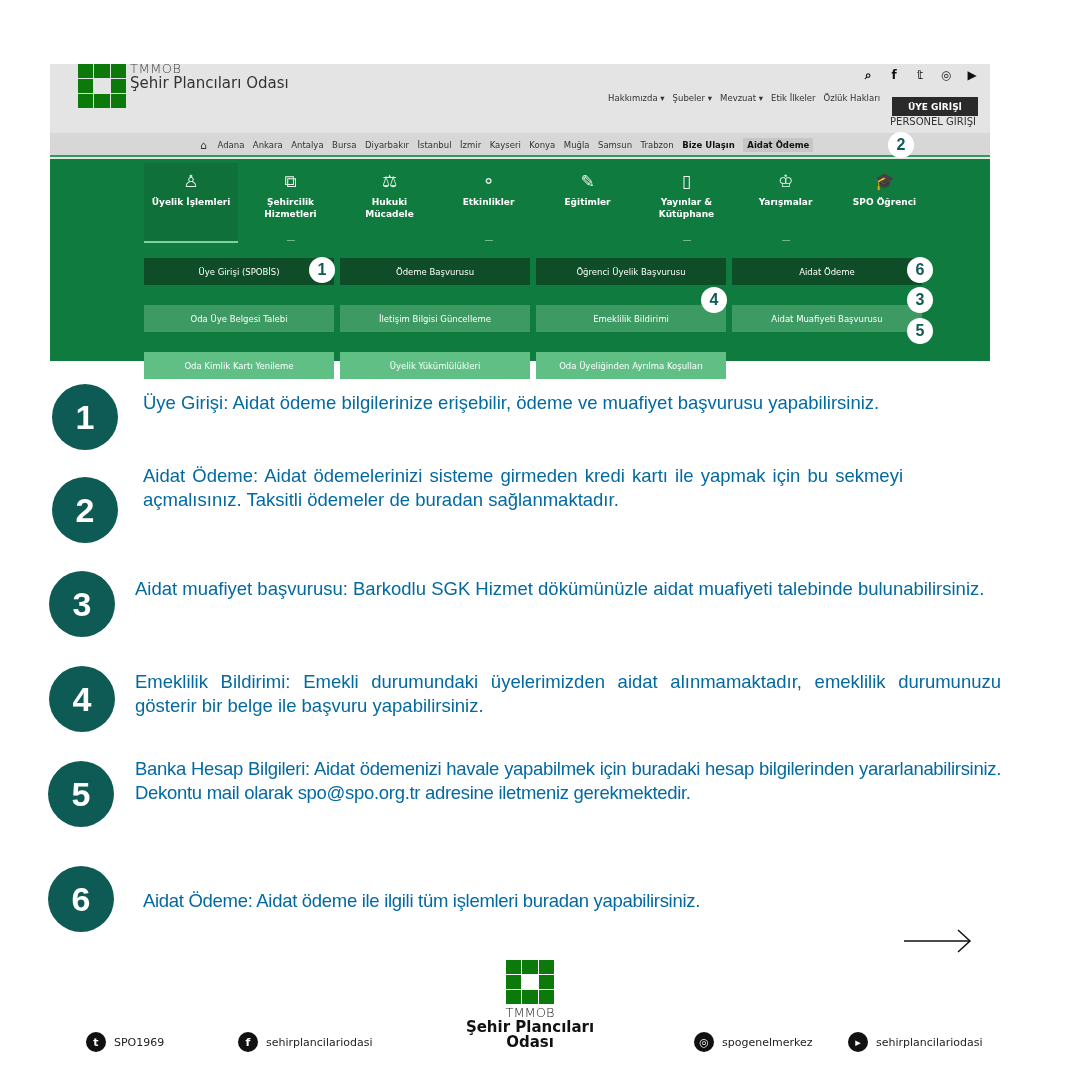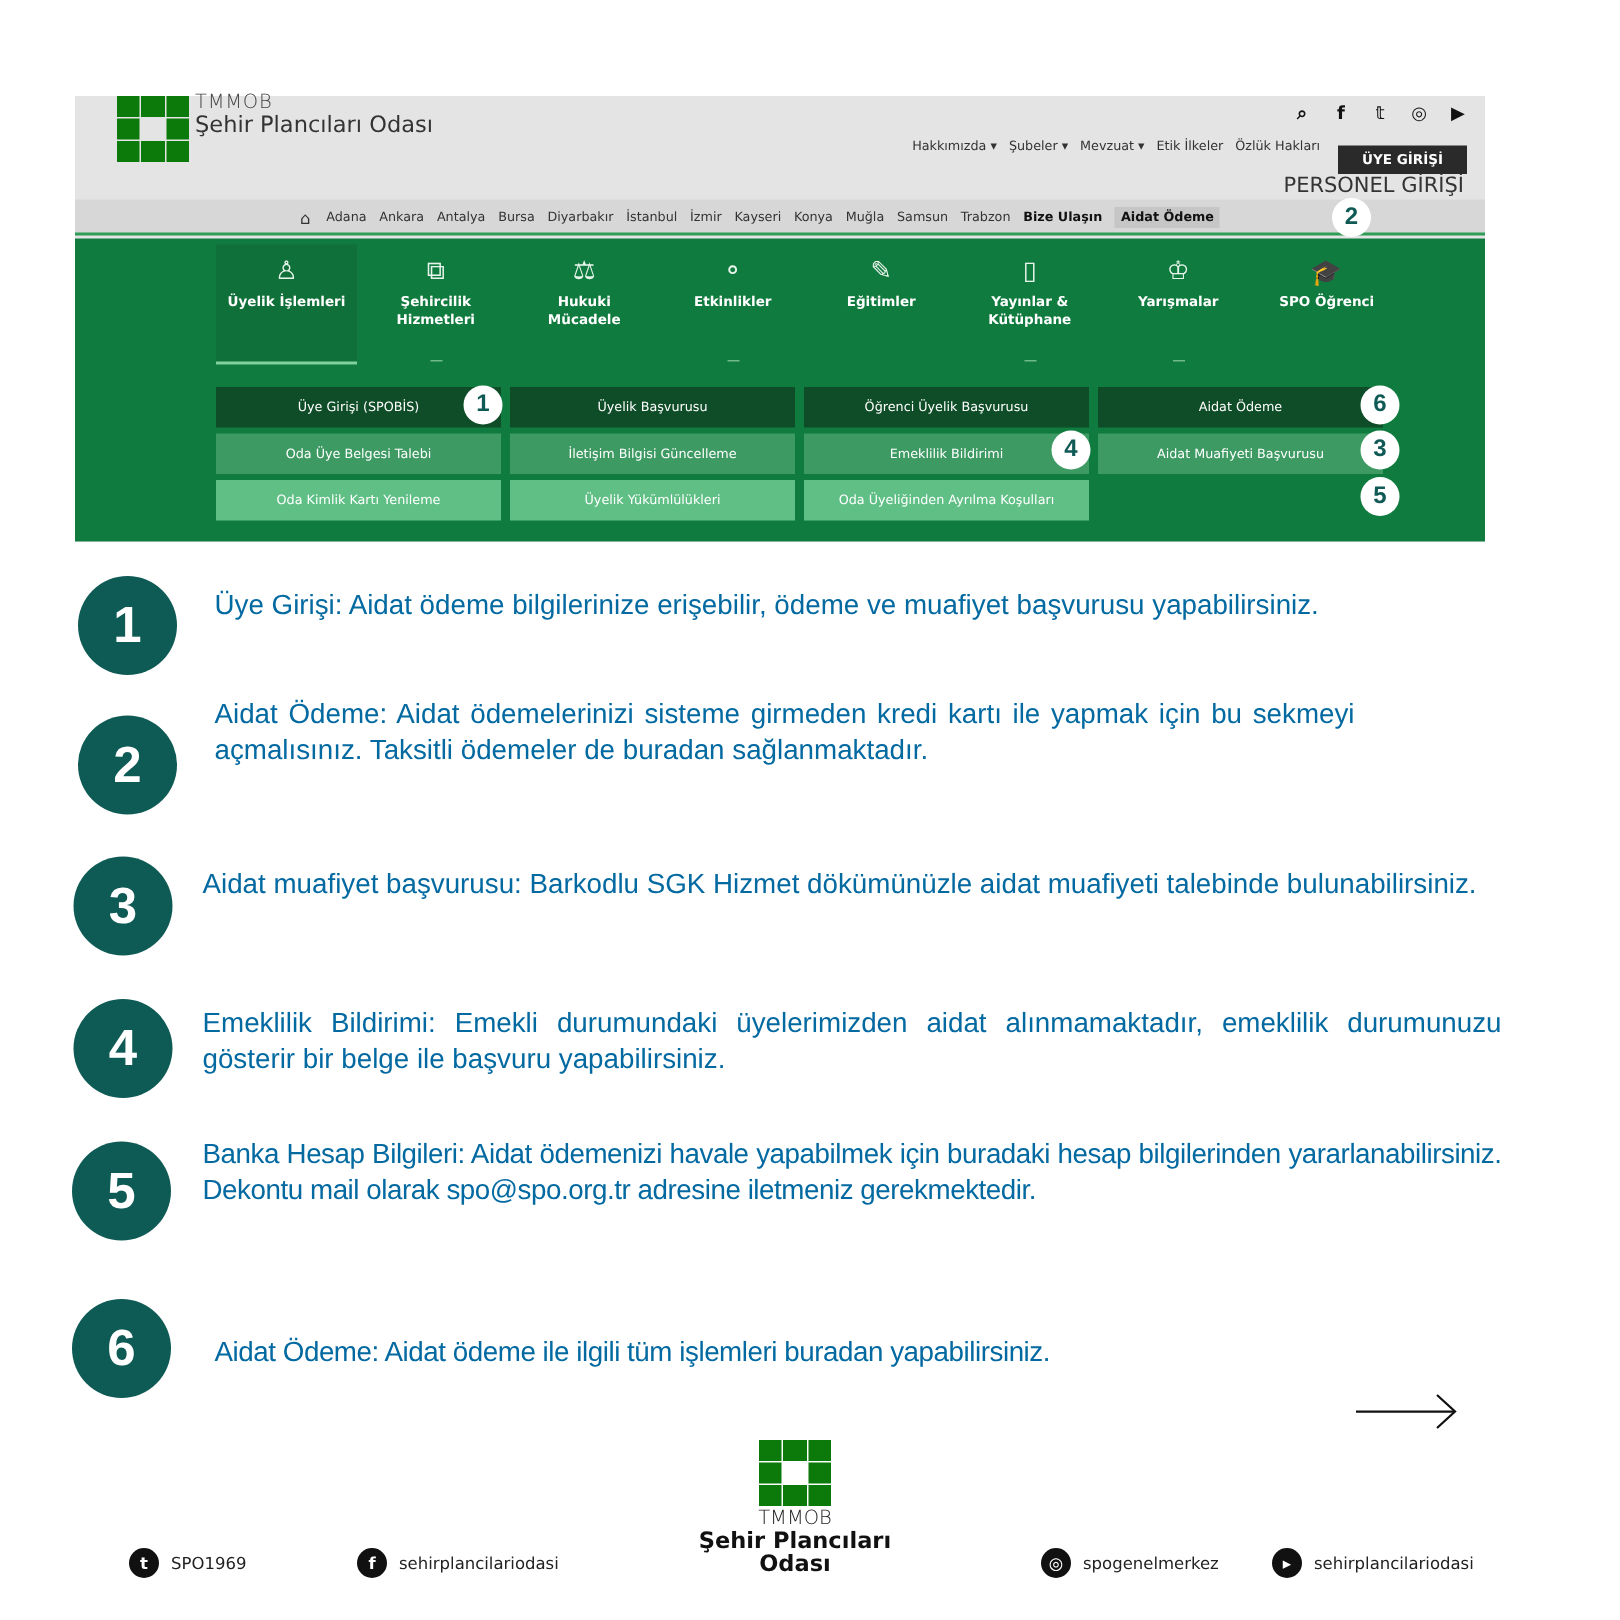--- a/index.html
+++ b/index.html
@@ -12,37 +12,37 @@
   .logo-grid span { background: #0b7a0b; }
   .logo-grid span.blank { background: #e4e4e4; }
   .logo-text { position: absolute; left: 80px; top: -2px; line-height: 1; }
   .logo-tmmob { font-size: 13px; color: #444; font-weight: 300; letter-spacing: 0.5px; display: block; }
   .logo-name { font-size: 15px; color: #333; display: block; margin-top: 1px; }
 
   .social-top { position: absolute; right: 12px; top: 4px; display: flex; gap: 14px; font-size: 12px; color: #111; }
   .social-top span { width: 12px; text-align: center; font-weight: bold; }
   .topmenu { position: absolute; right: 110px; top: 29px; display: flex; gap: 8px; font-size: 8.5px; color: #333; align-items: center; }
   .btn-uye { position: absolute; right: 12px; top: 33px; width: 86px; height: 19px; background: #2a2a2a; color: #fff; font-size: 9px; font-weight: bold; display: flex; align-items: center; justify-content: center; }
-  .personel { position: absolute; right: 14px; top: 52px; font-size: 14px; color: #333; }
+  .personel { position: absolute; right: 14px; top: 52px; font-size: 10px; color: #333; }
 
   .citybar { position: absolute; left: 0; top: 69px; width: 940px; height: 24px; background: #d7d7d7; border-bottom: 2px solid #2f9d55; }
   .cities { position: absolute; left: 150px; top: 5px; display: flex; gap: 8.5px; font-size: 8.5px; color: #333; align-items: center; }
   .cities .home { font-size: 11px; margin-right: 2px; }
   .cities .bold { font-weight: bold; color: #111; }
   .cities .aidat { background: #c6c6c6; padding: 2px 4px; font-weight: bold; color: #111; }
 
   .greennav { position: absolute; left: 0; top: 95px; width: 940px; height: 202px; background: #107b3e; }
   .navitems { position: absolute; left: 94px; top: 4px; display: flex; }
   .navitem { width: 99px; height: 80px; display: flex; flex-direction: column; align-items: center; color: #fff; text-align: center; position: relative; }
   .navitem.active { background: #0f7039; border-bottom: 2px solid #7fd19e; width: 94px; margin-right: 3px; }
   .navitem .icon { font-size: 17px; margin-top: 8px; height: 22px; color: #e8f5ec; }
   .navitem .lbl { font-size: 9px; margin-top: 4px; line-height: 1.3; font-weight: bold; }
   .navitem .dash { position: absolute; bottom: 2px; width: 8px; height: 1px; background: #6fb98a; }
 
-  .subgrid { position: absolute; left: 94px; top: 99px; display: grid; grid-template-columns: repeat(4, 190px); gap: 4px 6px; text-align: center; }
+  .subgrid { position: absolute; left: 94px; top: 99px; display: grid; grid-template-columns: repeat(4, 190px); gap: 20px 6px; text-align: center; }
   .cell { height: 27px; display: flex; align-items: center; justify-content: center; font-size: 8.5px; color: #fff; }
   .r1 { background: #0e4d28; }
   .r2 { background: #3d9a63; }
   .r3 { background: #5fbf85; }
 
   .badge-w { position: absolute; width: 26px; height: 26px; border-radius: 50%; background: #fff; color: #0f5a55; font-weight: bold; font-size: 16px; display: flex; align-items: center; justify-content: center; font-family: "Liberation Sans", sans-serif; }
   .circle { position: absolute; width: 66px; height: 66px; border-radius: 50%; background: #0e5a55; color: #fff; font-weight: bold; font-size: 34px; display: flex; align-items: center; justify-content: center; font-family: "Liberation Sans", sans-serif; }
   .desc { position: absolute; font-size: 18.5px; line-height: 24px; color: #0369a1; text-align: justify; font-family: "Liberation Sans", sans-serif; }
   .desc.narrow { font-family: Liberation Sans, sans-serif; letter-spacing: -0.3px; }
 
@@ -154,21 +154,21 @@
         <span class="dash"></span>
       </div>
       <div class="navitem">
         <span class="icon">🎓</span>
         <span class="lbl">SPO Öğrenci</span>
       </div>
     </div>
 
     <div class="subgrid">
       <div class="cell r1">Üye Girişi (SPOBİS)</div>
-      <div class="cell r1">Üyelik Başvurusu</div>
+      <div class="cell r1">Ödeme Başvurusu</div>
       <div class="cell r1">Öğrenci Üyelik Başvurusu</div>
       <div class="cell r1">Aidat Ödeme</div>
       <div class="cell r2">Oda Üye Belgesi Talebi</div>
       <div class="cell r2">İletişim Bilgisi Güncelleme</div>
       <div class="cell r2">Emeklilik Bildirimi</div>
       <div class="cell r2">Aidat Muafiyeti Başvurusu</div>
       <div class="cell r3">Oda Kimlik Kartı Yenileme</div>
       <div class="cell r3">Üyelik Yükümlülükleri</div>
       <div class="cell r3">Oda Üyeliğinden Ayrılma Koşulları</div>
     </div>

